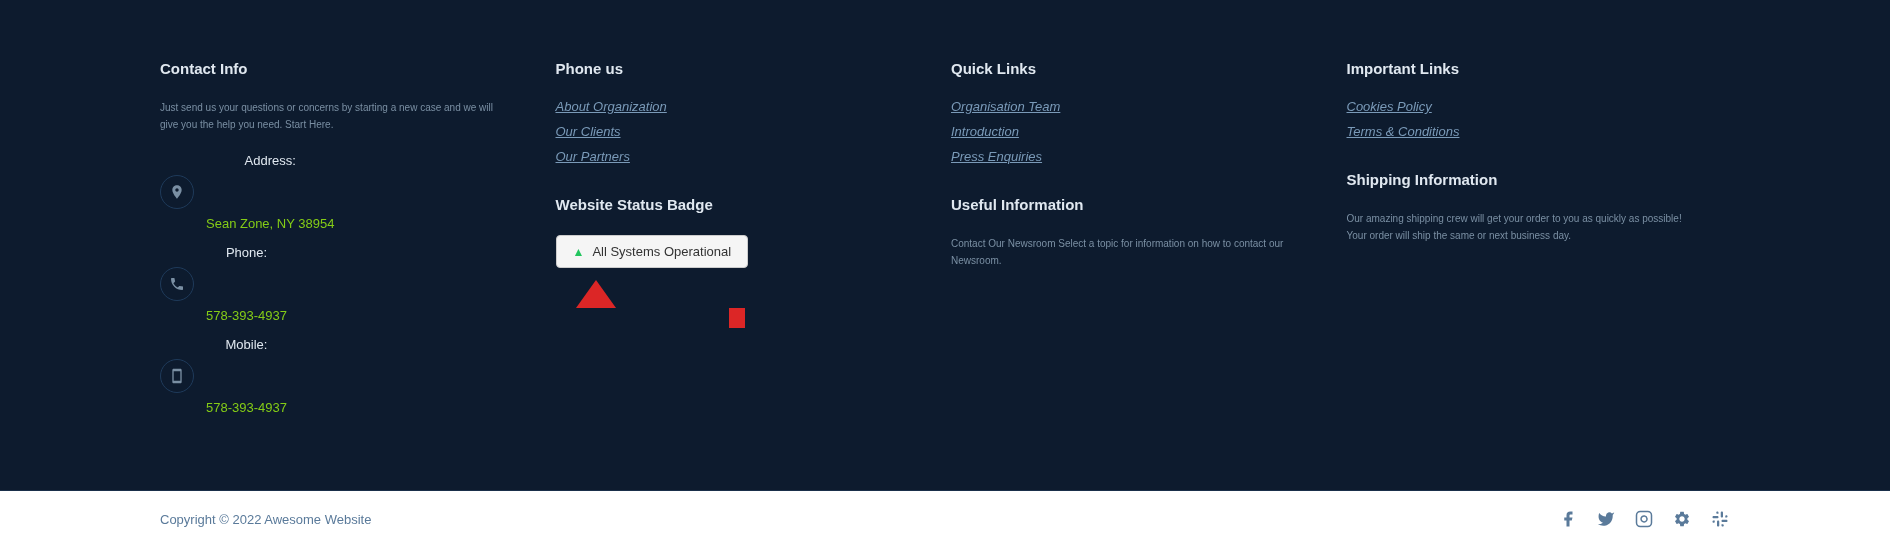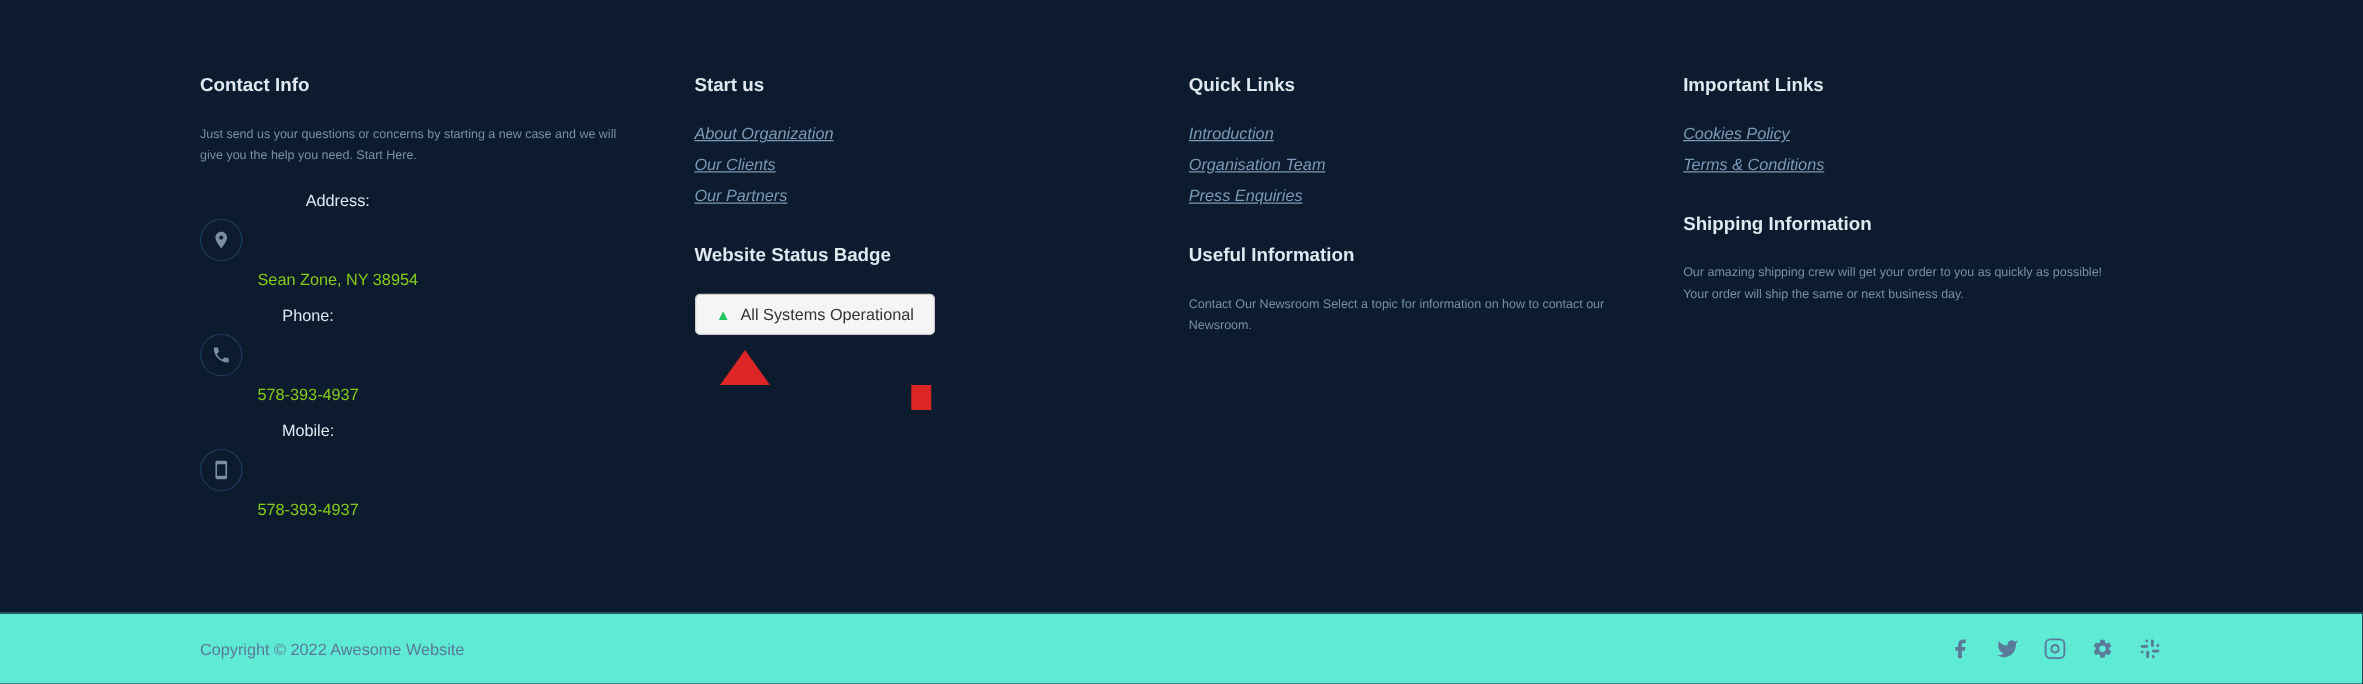--- a/index.html
+++ b/index.html
@@ -133,21 +133,21 @@
       margin-top: 32px;
     }
 
     .section-text {
       font-size: 13px;
       color: #7a8fa3;
       line-height: 1.7;
     }
 
     .footer-bottom {
-      background-color: #5eead4;
+      background-color: #ffffff;
       border-top: 1px solid #1a2f4a;
       padding: 18px 160px;
       display: flex;
       align-items: center;
       justify-content: space-between;
     }
 
     .copyright {
       font-size: 13px;
       color: #5a7a9a;
@@ -216,42 +216,42 @@
         </svg>
       </div>
       <div>
         <div class="contact-label">Mobile:</div>
         <div class="contact-value">578-393-4937</div>
       </div>
     </div>
   </div>
 
   <div class="footer-col">
-    <h3>Start us</h3>
+    <h3>Phone us</h3>
     <a class="footer-link">About Organization</a>
     <a class="footer-link">Our Clients</a>
     <a class="footer-link">Our Partners</a>
 
     <h3 class="section-title">Website Status Badge</h3>
     <div class="status-badge-container">
       <div class="status-badge">
         <span class="status-dot">▲</span>
         <span>All Systems Operational</span>
       </div>
       <div class="arrow-indicator">
         <div class="arrow-up"></div>
         <div class="arrow-stem"></div>
       </div>
     </div>
   </div>
 
   <div class="footer-col">
     <h3>Quick Links</h3>
+    <a class="footer-link">Organisation Team</a>
     <a class="footer-link">Introduction</a>
-    <a class="footer-link">Organisation Team</a>
     <a class="footer-link">Press Enquiries</a>
 
     <h3 class="section-title">Useful Information</h3>
     <p class="section-text">Contact Our Newsroom Select a topic for information on how to contact our Newsroom.</p>
   </div>
 
   <div class="footer-col">
     <h3>Important Links</h3>
     <a class="footer-link">Cookies Policy</a>
     <a class="footer-link">Terms &amp; Conditions</a>

